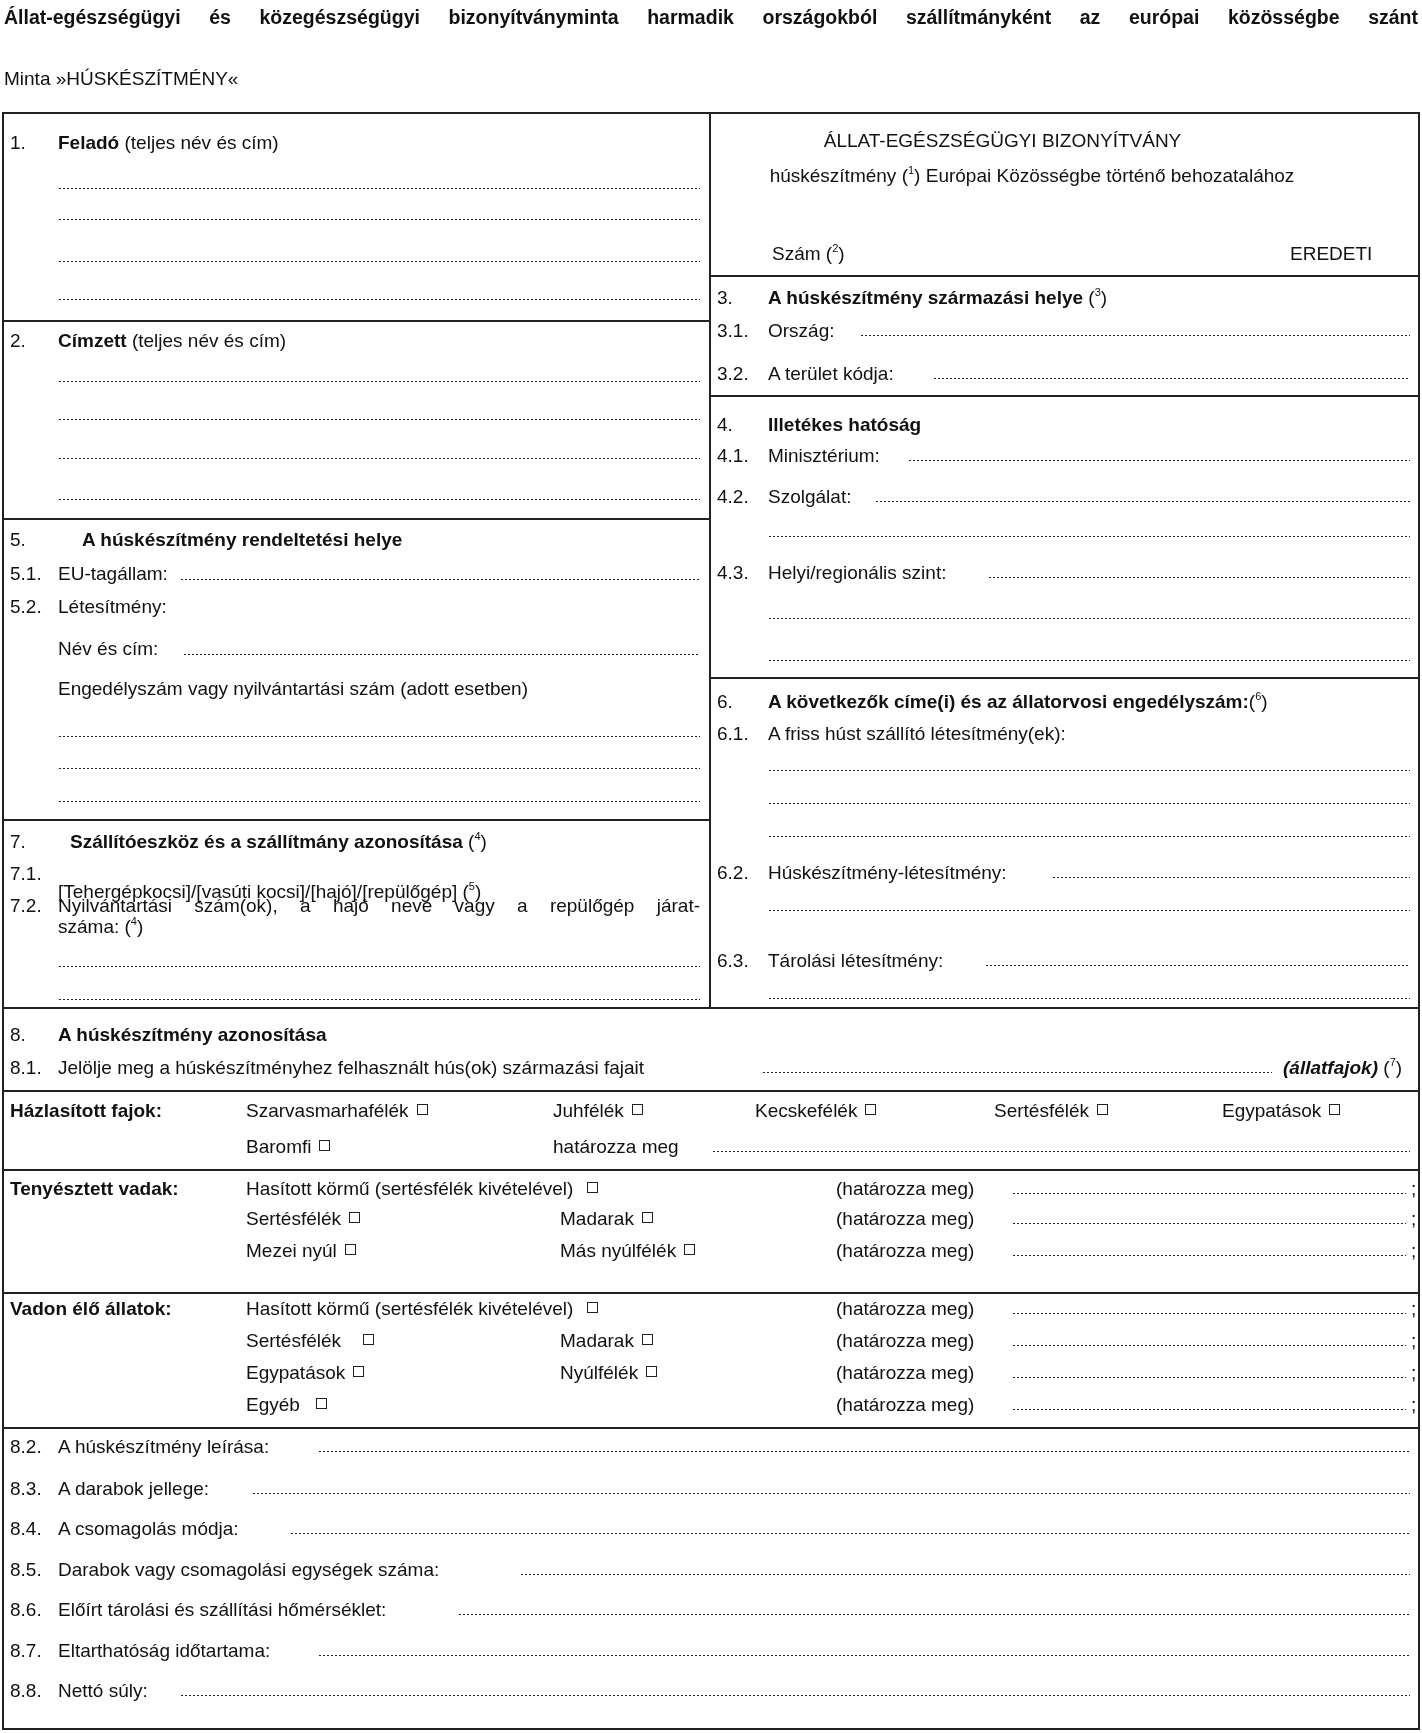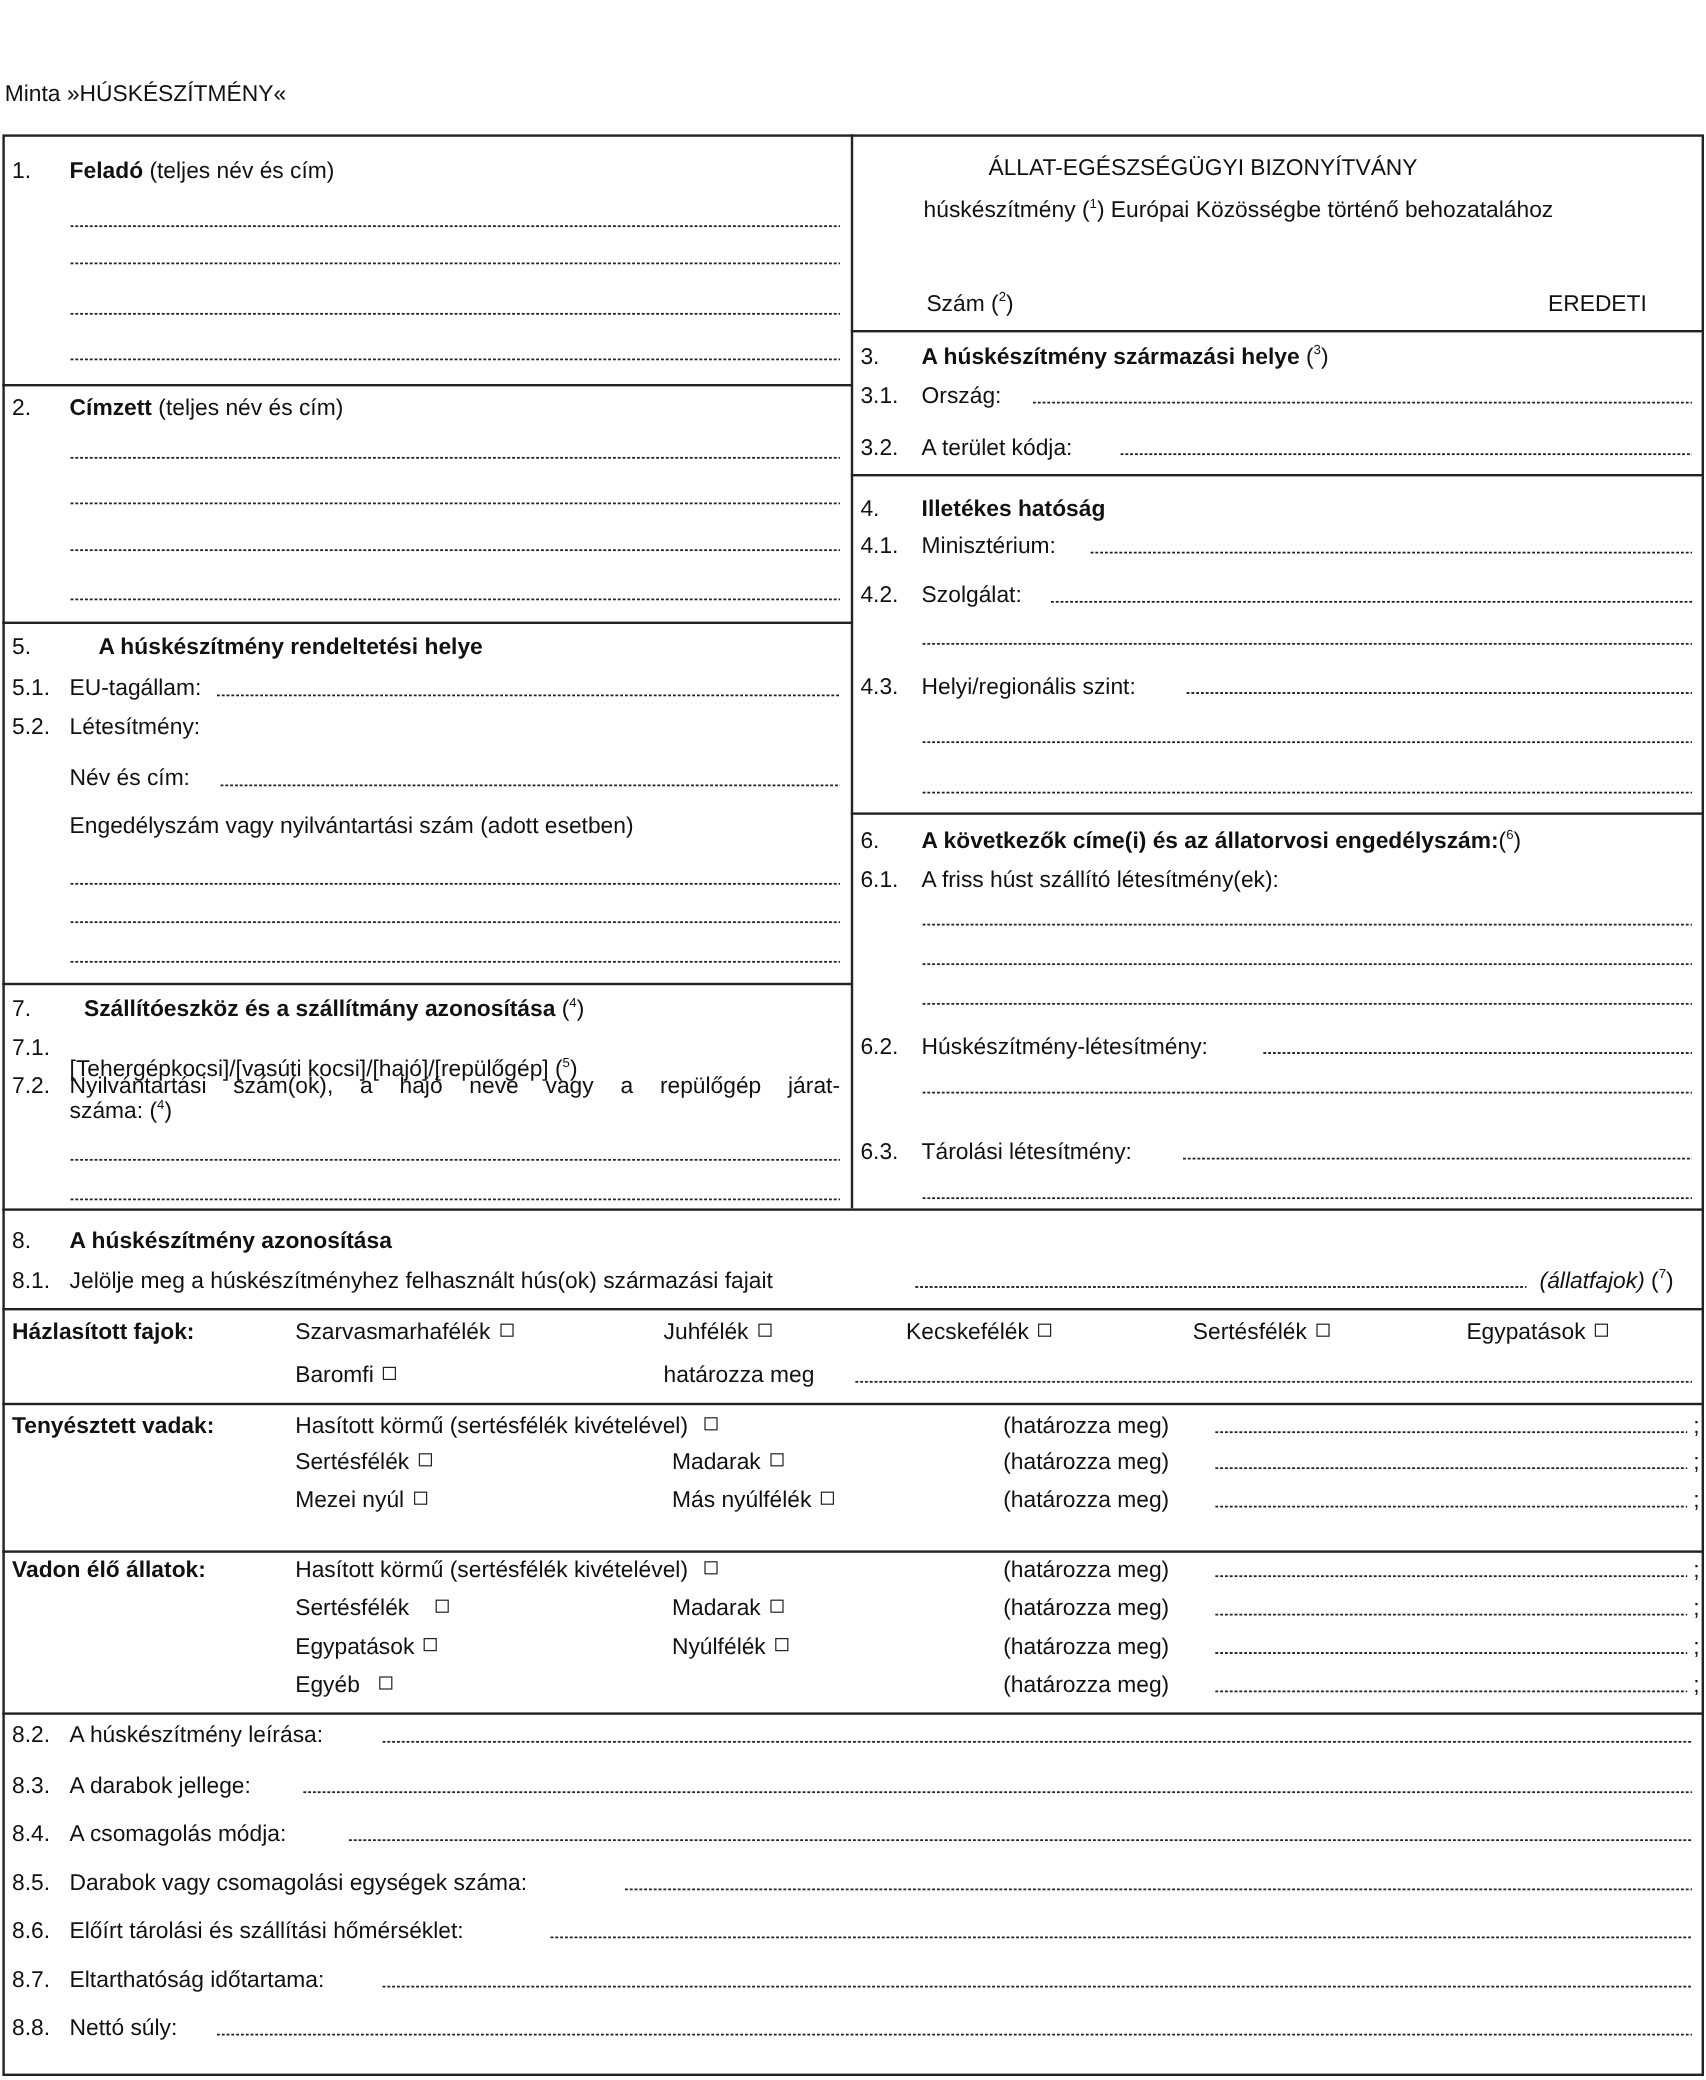--- a/index.html
+++ b/index.html
@@ -24,26 +24,27 @@
     position:absolute; height:3px;
     background-image: radial-gradient(circle, #222 0.9px, transparent 1.1px);
     background-size:4px 3px; background-repeat:repeat-x;
   }
   .num { position:absolute; white-space:nowrap; }
   .chk {
     display:inline-block; width:11px; height:11px; border:1.5px solid #222;
     vertical-align:middle; margin-left:8px; position:relative; top:-2px; box-sizing:border-box;
   }
   .semi { position:absolute; }
-  .ital { font-style:italic; }
+  .ital { font-style:italic;font-weight:bold; }
 </style>
 </head>
 <body>
 
 <div class="title">
+  <span class="l1">Állat-egészségügyi és közegészségügyi bizonyítványminta harmadik országokból szállítmányként az európai közösségbe szánt</span>
 </div>
 <div class="abs" style="left:4px; top:68px;">Minta »HÚSKÉSZÍTMÉNY«</div>
 
 <div class="box" style="left:2px; top:112px; width:1418px; height:1618px;"></div>
 <div class="vline" style="left:709px; top:112px; height:895px;"></div>
 
 <div class="hline" style="left:2px; top:320px; width:708px;"></div>
 <div class="hline" style="left:2px; top:518px; width:708px;"></div>
 <div class="hline" style="left:2px; top:819px; width:708px;"></div>
 

